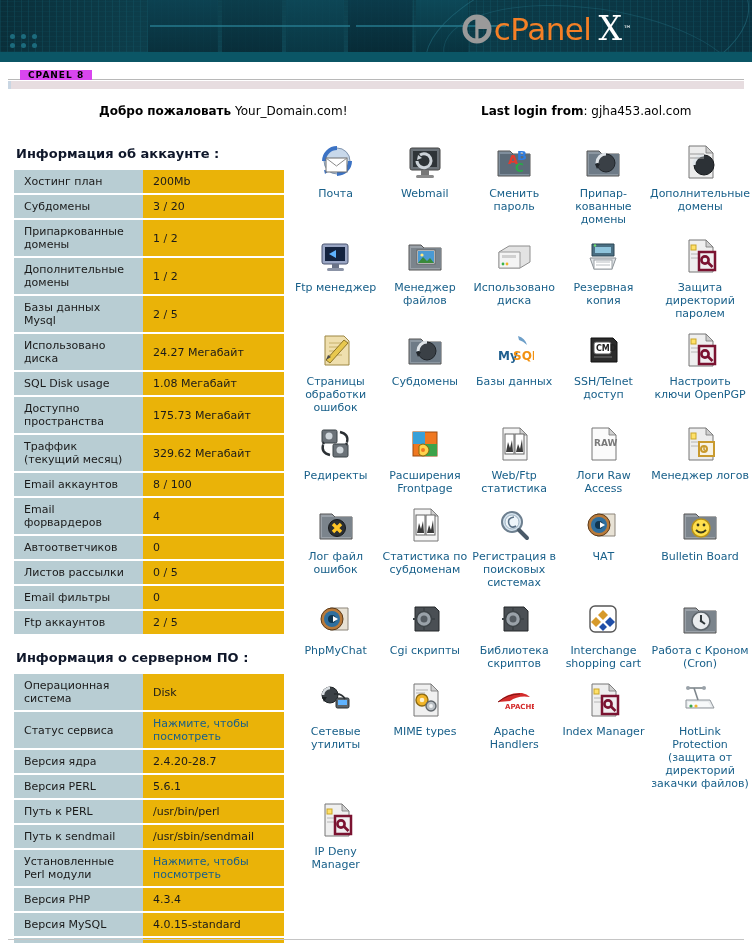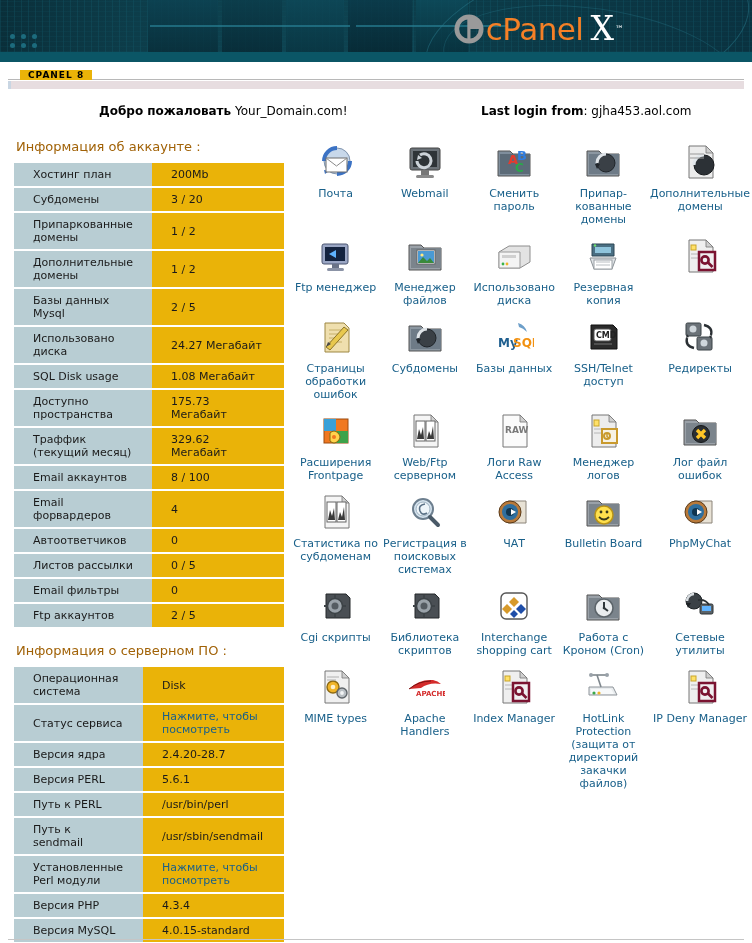--- a/index.html
+++ b/index.html
@@ -54,21 +54,21 @@
     border: 1px solid rgba(40,120,138,.5);
     transform: rotate(-12deg);
   }
   .banner-arc2 {
     position: absolute; right: 10px; top: 8px;
     width: 300px; height: 120px; border-radius: 50%;
     border: 1px solid rgba(35,110,128,.4);
     transform: rotate(8deg);
   }
   .logo {
-    position: absolute; right: 128px; top: 8px;
+    position: absolute; right: 120px; top: 8px;
     display: flex; align-items: center; height: 42px;
     z-index: 5;
   }
   .logo-mark { width: 30px; height: 30px; margin-right: 2px; }
   .logo-cpanel {
     font-size: 31px; color: #f58026; letter-spacing: -.5px;
     font-family: "DejaVu Sans", "Liberation Sans", sans-serif;
     line-height: 30px;
   }
   .logo-x {
@@ -82,21 +82,21 @@
     position: relative; width: 752px; height: 30px;
     background: #ffffff;
   }
   .tabline {
     position: absolute; left: 8px; right: 8px; top: 17px;
     height: 1px; background: #b8b8b8;
   }
   .tab {
     position: absolute; left: 20px; top: 8px;
     padding: 0 8px 0 8px;
-    background: #eab308;
+    background: #d946ef;
     font-size: 9px; font-weight: bold; color: #000000;
     letter-spacing: 1px;
     font-family: "DejaVu Sans", "Liberation Sans", sans-serif;
     z-index: 2;
   }
   .tab-under {
     position: absolute; left: 8px; right: 8px; top: 19px; height: 8px;
     background: #e7dde0;
     border-left: 3px solid #c9d6e3;
   }
@@ -115,30 +115,30 @@
     font-size: 12px; color: #000;
   }
   .bold { font-weight: bold; }
 
   
   .main { display: flex; width: 752px; padding: 0 0 0 0; }
   .col-left { width: 285px; padding-left: 14px; }
   .col-right { flex: 1; padding-left: 6px; }
 
   .sect-title {
-    font-size: 13px; font-weight: normal; color: #a16207;
-    margin: 9px 0 7px 2px;
+    font-size: 13px; font-weight: bold; color: #0f172a;
+    margin: 16px 0 7px 2px;
   }
   table.info {
     border-collapse: separate; border-spacing: 0 2px;
     width: 270px;
   }
   table.info td {
     font-size: 11px; color: #1a1a1a;
-    padding: 5px 19px;
+    padding: 5px 10px;
     vertical-align: middle;
     line-height: 13px;
   }
   td.k { width: 128px; background: #b8cdd3; }
   td.v { width: 140px; background: #eab308; }
   td.v a, .lnk {
     color: #19608a; text-decoration: none;
   }
 
   
@@ -411,21 +411,21 @@
       <circle cx="12" cy="9.5" r="1.2" fill="#6de06d"></circle>
             </svg></span><span class="lbl">Резервная копия</span></div>
         <div class="cell"><span><svg class="ico" viewBox="0 0 40 40">
       <path d="M9 4 h17 l7 7 v25 h-24 z" fill="#efefef" stroke="#777" stroke-width="1"></path>
                 <path d="M26 4 l7 7 h-7 z" fill="#cfcfcf" stroke="#777" stroke-width=".8"></path>
       <rect x="11" y="9" width="5" height="5" fill="#ffe168" stroke="#c9a52a"></rect>
       <path d="M11 18 h10 M11 22 h8" stroke="#b6b6b6"></path>
       <rect x="19" y="16" width="16" height="18" fill="#f0eef0" stroke="#7b1331" stroke-width="2.5"></rect>
       <circle cx="25" cy="24" r="3.6" fill="none" stroke="#7b1331" stroke-width="2.6"></circle>
       <path d="M27.5 26 l5 5" stroke="#7b1331" stroke-width="2.6"></path>
-            </svg></span></div>
+            </svg></span><span class="lbl">Защита директорий паролем</span></div>
         <div class="cell"><span><svg class="ico" viewBox="0 0 40 40">
       <path d="M9 6 h19 l5 5 v24 h-24 z" fill="#efdfae" stroke="#9d8743"></path>
       <path d="M13 13 h14 M13 17 h14 M13 21 h11 M13 25 h13" stroke="#c6b06a"></path>
       <path d="M10 30 l18 -20 l4 3 l-18 20 z" fill="#e8c84e" stroke="#8d7527"></path>
       <path d="M10 30 l2 -5 l3 2 z" fill="#4a4a4a"></path>
             </svg></span><span class="lbl">Страницы обработки ошибок</span></div>
         <div class="cell"><span><svg class="ico" viewBox="0 0 40 40">
       <path d="M4 9 h12 l3 3 h17 v22 h-32 z" fill="#8c97a1" stroke="#555" stroke-width="1"></path>
                         <path d="M6 12 h30 v20 h-30 z" fill="#6e7b87"></path>
       <circle cx="22" cy="21" r="9" fill="#3a4046" stroke="#1f2429"></circle>
@@ -436,20 +436,29 @@
       <path d="M24 6 q7 2 9 9 q-4 -4 -8 -5 z" fill="#6d9fc9"></path>
       <text x="4" y="30" font-size="12" font-weight="bold" fill="#1f5f8f" font-family="DejaVu Sans">My</text>
       <text x="19" y="30" font-size="12" font-weight="bold" fill="#f29111" font-family="DejaVu Sans">SQL</text>
             </svg></span><span class="lbl">Базы данных</span></div>
         <div class="cell"><span><svg class="ico" viewBox="0 0 40 40">
       <path d="M8 8 h22 l4 4 v20 h-26 z" fill="#2b2b2b" stroke="#111"></path>
       <rect x="11" y="12" width="17" height="12" rx="2" fill="#ffffff" stroke="#555"></rect>
       <text x="13" y="21" font-size="8" font-weight="bold" fill="#222" font-family="DejaVu Sans">CMD</text>
       <path d="M11 27 h18" stroke="#777"></path>
             </svg></span><span class="lbl">SSH/Telnet доступ</span></div>
+        <div class="cell"><span><svg class="ico" viewBox="0 0 40 40">
+      <path d="M9 4 h17 l7 7 v25 h-24 z" fill="#efefef" stroke="#777" stroke-width="1"></path>
+                <path d="M26 4 l7 7 h-7 z" fill="#cfcfcf" stroke="#777" stroke-width=".8"></path>
+      <rect x="11" y="9" width="5" height="5" fill="#ffe168" stroke="#c9a52a"></rect>
+      <path d="M11 18 h10 M11 22 h8" stroke="#b6b6b6"></path>
+      <rect x="19" y="16" width="16" height="18" fill="#f0eef0" stroke="#7b1331" stroke-width="2.5"></rect>
+      <circle cx="25" cy="24" r="3.6" fill="none" stroke="#7b1331" stroke-width="2.6"></circle>
+      <path d="M27.5 26 l5 5" stroke="#7b1331" stroke-width="2.6"></path>
+            </svg></span><span class="lbl">Настроить ключи OpenPGP</span></div>
         <div class="cell"><span><svg class="ico" viewBox="0 0 40 40">
       <rect x="6" y="6" width="15" height="13" rx="1.5" fill="#6b7278" stroke="#3b4246"></rect>
       <circle cx="13" cy="12" r="3.5" fill="#cfd6db"></circle>
       <rect x="17" y="20" width="15" height="13" rx="1.5" fill="#6b7278" stroke="#3b4246"></rect>
       <circle cx="24" cy="26" r="3.5" fill="#cfd6db"></circle>
       <path d="M24 8 q9 2 7 10" fill="none" stroke="#2a2f33" stroke-width="2.4"></path>
       <path d="M29 19 l3 -1 l-1 4 z" fill="#2a2f33"></path>
       <path d="M14 31 q-9 -2 -7 -10" fill="none" stroke="#2a2f33" stroke-width="2.4"></path>
       <path d="M9 20 l-3 1 l1 -4 z" fill="#2a2f33"></path>
             </svg></span><span class="lbl">Редиректы</span></div>
@@ -460,21 +469,21 @@
       <path d="M14 22 q4 -4 8 0 q4 4 0 8 q-4 4 -8 0 z" fill="#ffd34d" stroke="#8a6b0f"></path>
       <circle cx="18" cy="26" r="2" fill="#f07820"></circle>
             </svg></span><span class="lbl">Расширения Frontpage</span></div>
         <div class="cell"><span><svg class="ico" viewBox="0 0 40 40">
       <path d="M9 4 h17 l7 7 v25 h-24 z" fill="#f5f5f5" stroke="#777" stroke-width="1"></path>
                 <path d="M26 4 l7 7 h-7 z" fill="#cfcfcf" stroke="#777" stroke-width=".8"></path>
       <rect x="11" y="10" width="9" height="20" fill="#ffffff" stroke="#666"></rect>
       <rect x="21" y="10" width="9" height="20" fill="#ffffff" stroke="#666"></rect>
       <path d="M12 28 l2 -10 l2 6 l2 -8 l1 12 z" fill="#3a3a3a"></path>
       <path d="M22 28 l2 -8 l2 5 l2 -10 l1 13 z" fill="#3a3a3a"></path>
-            </svg></span><span class="lbl">Web/Ftp серверном</span></div>
+            </svg></span><span class="lbl">Web/Ftp статистика</span></div>
         <div class="cell"><span><svg class="ico" viewBox="0 0 40 40">
       <path d="M9 4 h17 l7 7 v25 h-24 z" fill="#fbfbfb" stroke="#777" stroke-width="1"></path>
                 <path d="M26 4 l7 7 h-7 z" fill="#cfcfcf" stroke="#777" stroke-width=".8"></path>
       <text x="11" y="22" font-size="9" font-weight="bold" fill="#7a7a7a" font-family="DejaVu Sans">RAW</text>
             </svg></span><span class="lbl">Логи Raw Access</span></div>
         <div class="cell"><span><svg class="ico" viewBox="0 0 40 40">
       <path d="M9 4 h17 l7 7 v25 h-24 z" fill="#ededed" stroke="#777" stroke-width="1"></path>
                 <path d="M26 4 l7 7 h-7 z" fill="#cfcfcf" stroke="#777" stroke-width=".8"></path>
       <rect x="11" y="9" width="5" height="6" fill="#ffe168" stroke="#c9a52a"></rect>
       <path d="M11 18 h8 M11 22 h7" stroke="#b6b6b6"></path>

